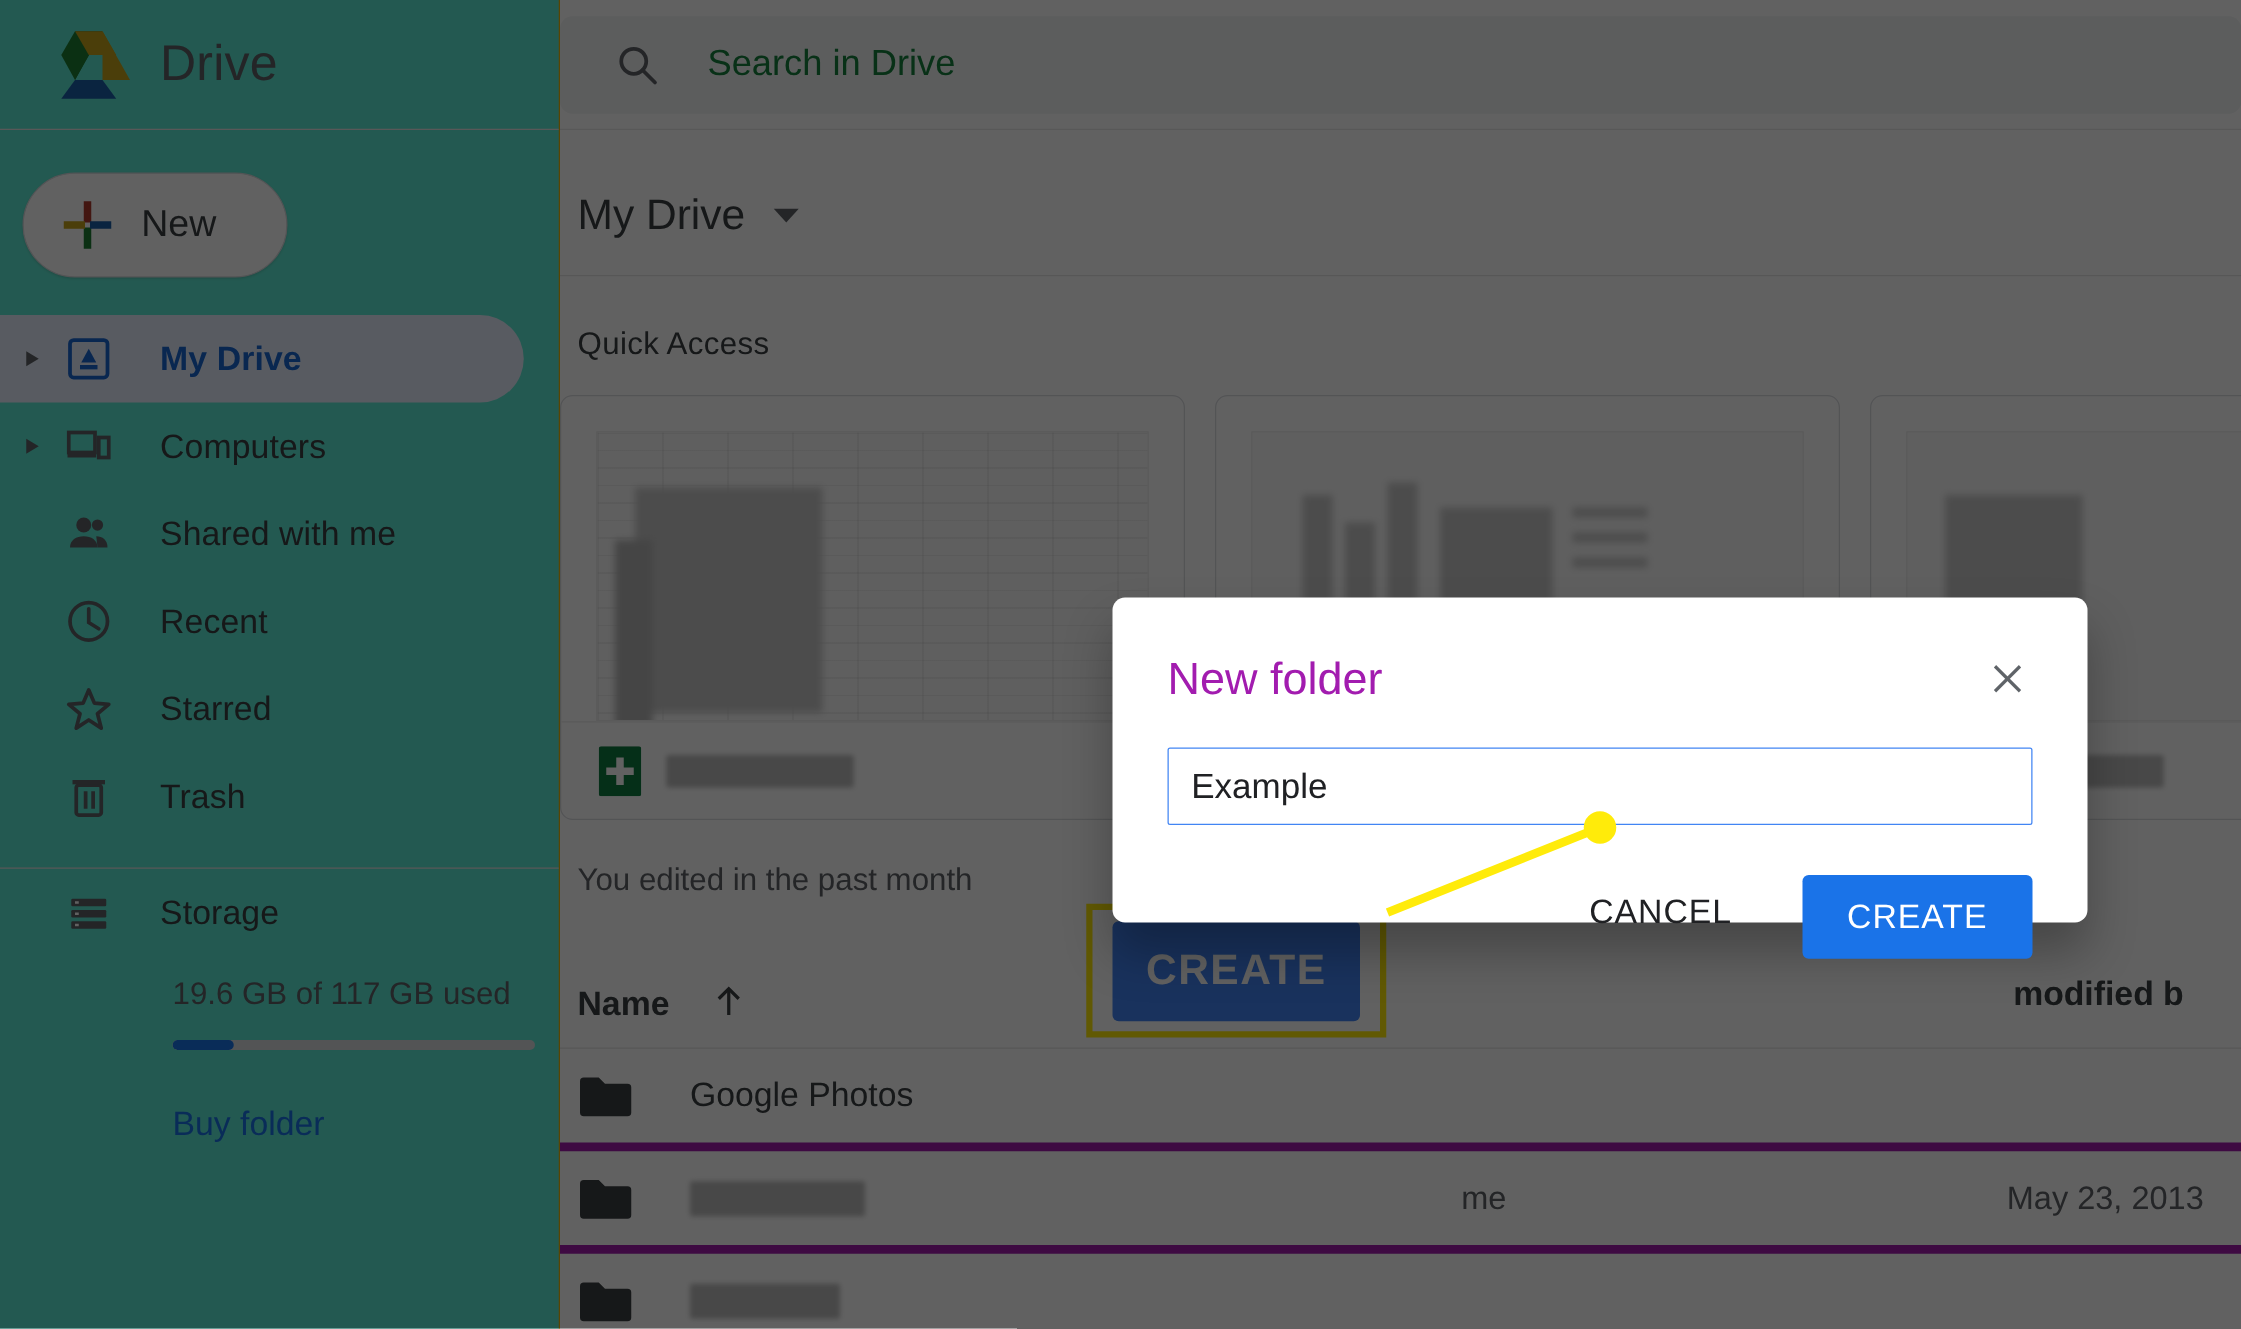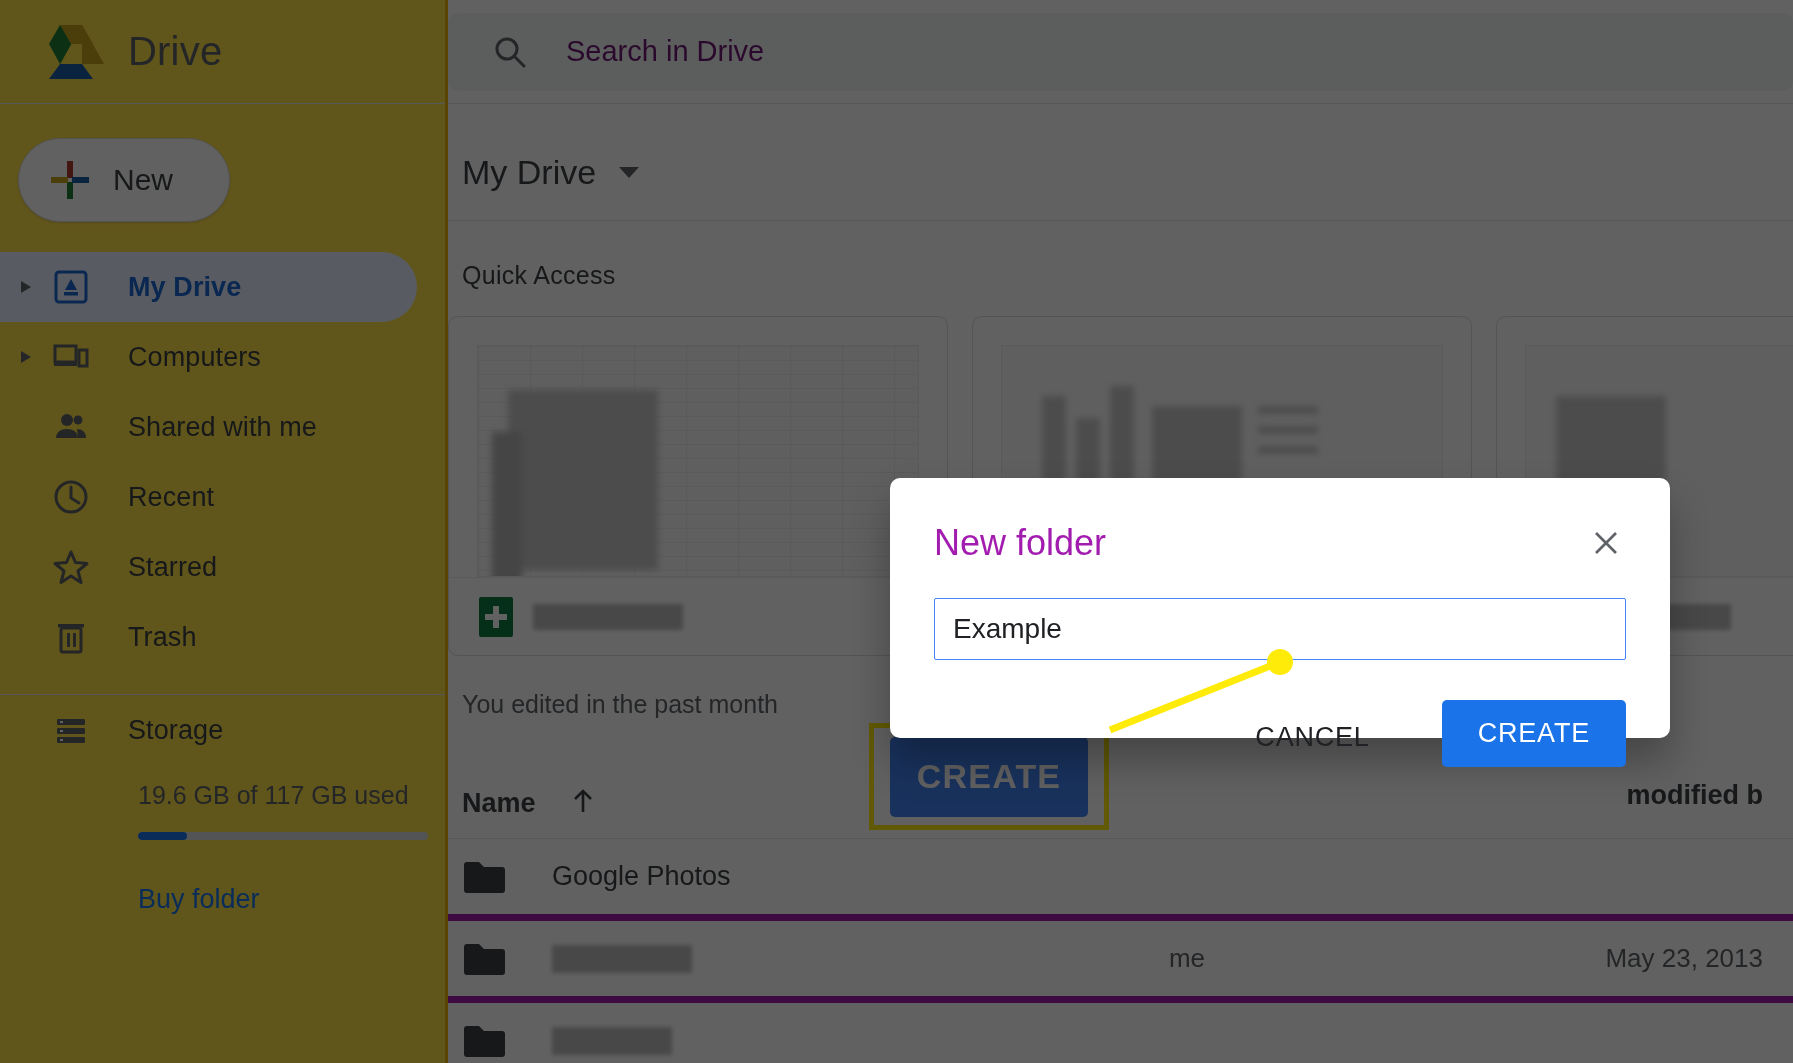--- a/index.html
+++ b/index.html
@@ -22,22 +22,22 @@
   #scrim {
     position: absolute; inset: 0;
     background: rgba(0,0,0,0.62);
     z-index: 50;
     pointer-events: none;
   }
 
   
   .sidebar {
     width: 448px; height: 100%;
-    background: #fde047;
-    border-right: 3px solid #eab308;
+    background: #5eead4;
+    border-right: 1px solid #eab308;
     flex: 0 0 448px;
     position: relative;
   }
   .brand {
     height: 104px;
     display: flex; align-items: center;
     padding-left: 38px;
     border-bottom: 1px solid #e8e8e8;
   }
   .drive-logo { width: 66px; height: 58px; flex: 0 0 66px; }
@@ -125,21 +125,21 @@
   .searchbar {
     margin-left: 0px;
     width: 100%; height: 78px;
     background: #f1f3f4;
     border-radius: 10px;
     display: flex; align-items: center;
     padding-left: 44px; gap: 38px;
     cursor: text;
   }
   .search-icon { width: 36px; height: 36px; color: #5f6368; flex: 0 0 36px; }
-  .search-placeholder { font-size: 29px; color: #701a75; }
+  .search-placeholder { font-size: 29px; color: #15803d; }
 
   .crumb-row {
     height: 80px;
     display: flex; align-items: center;
     padding: 0 0 0 14px;
     margin-top: 28px;
   }
   .crumb-title { font-size: 34px; color: #3c4043; }
   .crumb-caret { margin-left: 22px; color: #5f6368; width: 22px; height: 14px; }
 
@@ -191,21 +191,21 @@
   .list-head {
     display: flex; align-items: center;
     height: 86px; margin-top: 34px;
     padding-left: 14px;
     border-bottom: 1px solid #e5e5e5;
   }
   .col-name { flex: 0 0 560px; display: flex; gap: 36px; margin-top: 15px; }
   .col-name span { font-size: 27px; color: #3c4043; font-weight: 700; }
   .sort-arrow { width: 22px; height: 26px; color: #3c4043; }
   .col-owner { flex: 0 0 330px; text-align: center; font-size: 27px; color: #3c4043; font-weight: 700; }
-  .col-modified { flex: 1 1 auto; text-align: right; padding-right: 30px; font-size: 27px; color: #3c4043; font-weight: 700; }
+  .col-modified { flex: 1 1 auto; text-align: right; padding-right: 46px; font-size: 27px; color: #3c4043; font-weight: 700; }
 
   .file-row {
     display: flex; align-items: center;
     height: 82px; padding-left: 14px;
     border-bottom: 7px solid #a21caf;
     cursor: pointer;
   }
   .fr-name { flex: 0 0 560px; display: flex; align-items: center; gap: 46px; }
   .folder-icon { width: 44px; height: 36px; flex: 0 0 44px; color: #3c4043; }
   .fr-name-text { font-size: 27px; color: #3c4043; }
@@ -237,22 +237,22 @@
     margin-top: 34px;
     width: 100%; height: 62px;
     border: 1px solid #4285f4; border-radius: 2px;
     font-size: 28px; color: #202124;
     padding: 0 18px;
     font-family: "Liberation Sans", sans-serif;
     background: #fff;
     outline: none;
   }
   .dlg-actions {
-    display: flex; align-items: flex-end; justify-content: flex-end;
-    gap: 52px; margin-top: 40px;
+    display: flex; align-items: flex-start; justify-content: flex-end;
+    gap: 36px; margin-top: 40px;
   }
   .btn-cancel {
     font-size: 27px; color: #202124; letter-spacing: .8px;
     background: none; border: none; cursor: pointer;
     padding: 14px 20px; font-family: "Liberation Sans", sans-serif;
   }
   .btn-create {
     font-size: 27px; color: #ffffff; letter-spacing: .8px;
     background: #1a73e8; border: none; border-radius: 5px;
     padding: 18px 36px; cursor: pointer;

